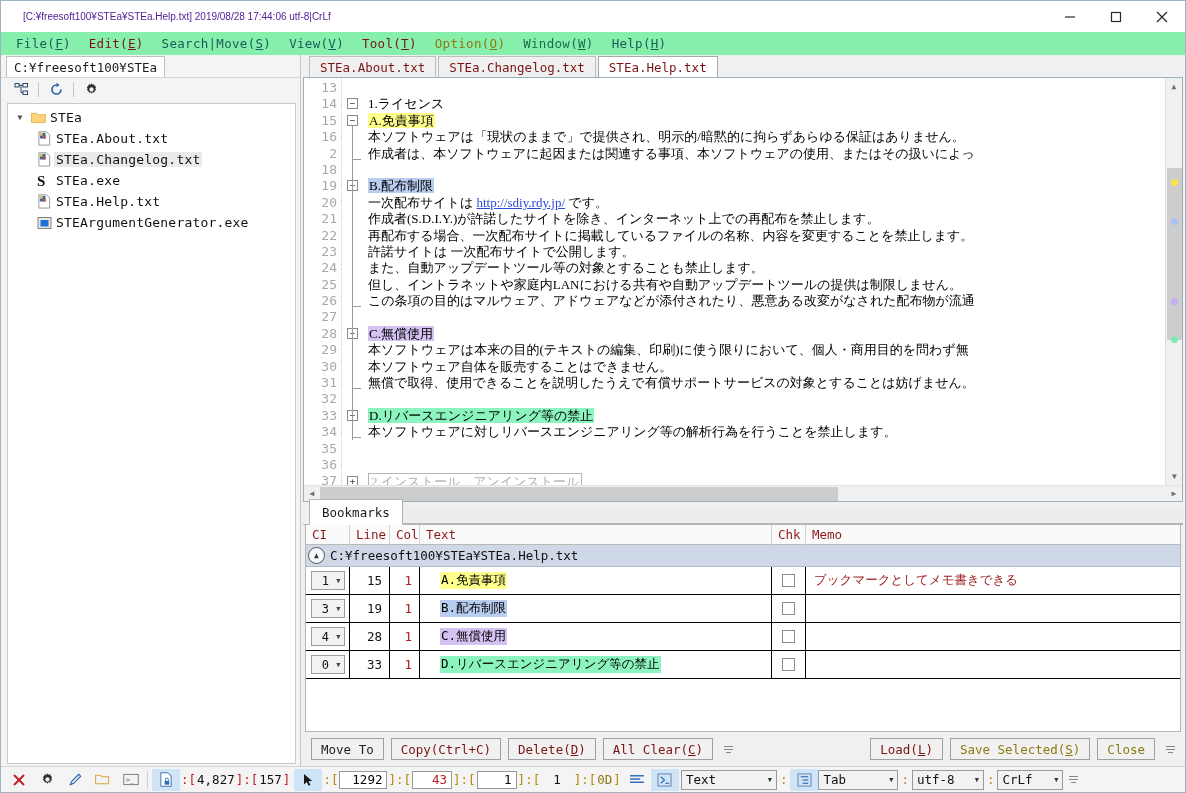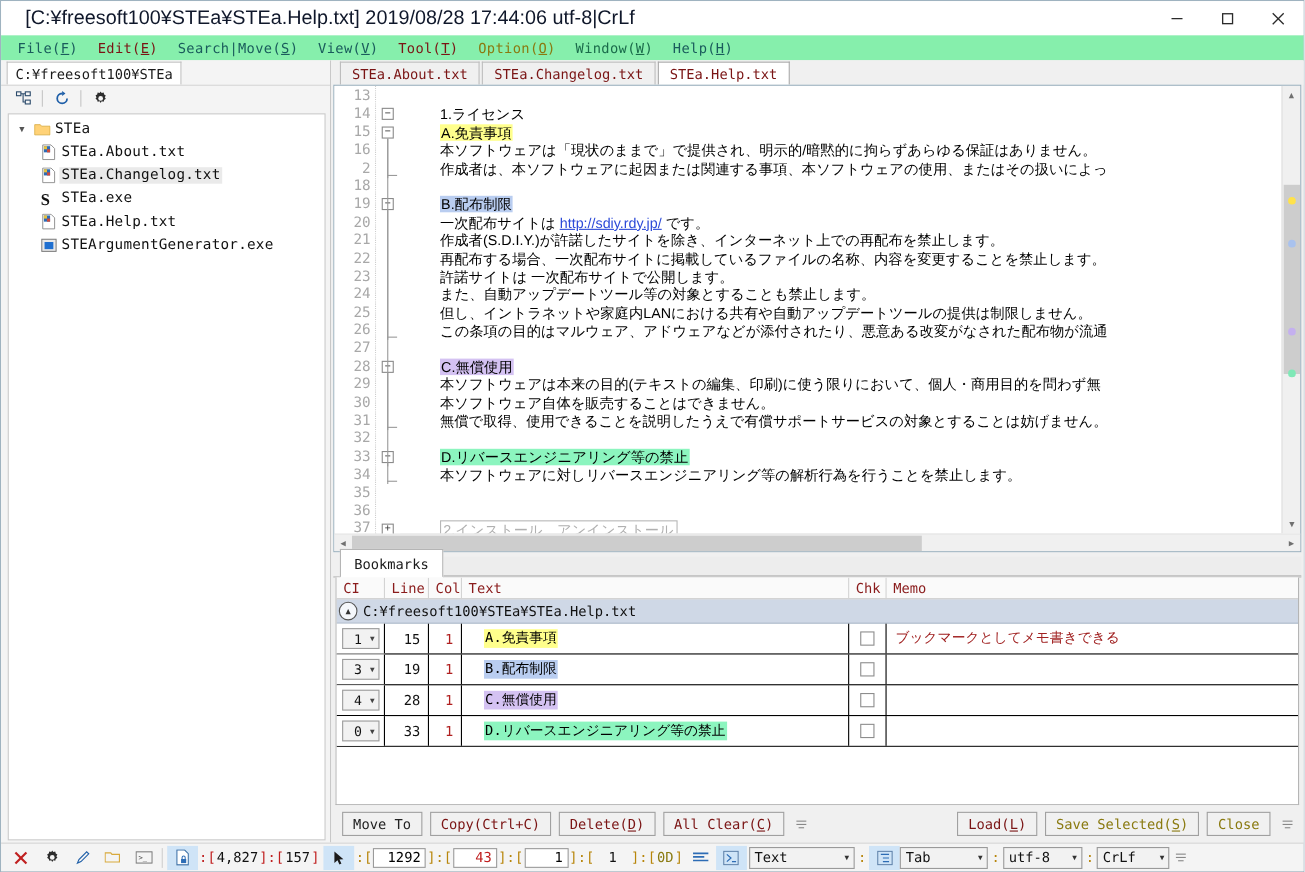--- a/index.html
+++ b/index.html
@@ -23,22 +23,22 @@
   
   .titlebar {
     height: 31px; flex: 0 0 31px;
     background: #ffffff;
     display: flex; align-items: center;
     position: relative;
   }
   .titlebar-text {
     margin-left: 22px;
     font-family: "Liberation Sans", sans-serif;
-    font-size: 18px;
-    color: #0f172a;
+    font-size: 10px;
+    color: #4c1d95;
     white-space: nowrap;
   }
   .win-controls { position: absolute; right: 0; top: 0; height: 31px; display: flex; }
   .win-btn {
     width: 46px; height: 31px;
     display: flex; align-items: center; justify-content: center;
     color: #2b2b2b;
   }
   .win-btn svg { display: block; }
 
@@ -153,26 +153,25 @@
     position: absolute; width: 11px; height: 11px;
     border: 1px solid #8a8a8a; background: #fff;
     left: 5px;
     font-size: 9px; line-height: 9px; text-align: center; color: #333;
   }
   .foldline { position: absolute; width: 1px; background: #9a9a9a; left: 10px; }
   .foldtick { position: absolute; height: 1px; background: #9a9a9a; left: 10px; width: 9px; }
   .code {
     flex: 1 1 auto; position: relative;
     padding-top: 2px; overflow: hidden;
-    font-family: Liberation Sans, sans-serif;
+    font-family: Liberation Serif, serif;
     font-size: 13px;
     line-height: 16.4px;
     color: #000;
     white-space: nowrap;
-    margin-left: 32px;
   }
   .code .ln { height: 16.4px; padding-left: 4px; }
   .hl { padding: 0 1px; }
   .hl-y { background: #ffff8c; }
   .hl-b { background: #b9cdf0; }
   .hl-p { background: #d4c2f2; }
   .hl-g { background: #8cf5bf; }
   .lnk { color: #2c4ad8; text-decoration: underline; }
   .ghost { color: #b0b0b0; }
   .ghostbox { border: 1px solid #b7b7b7; display: inline-block; padding: 0 2px; }

